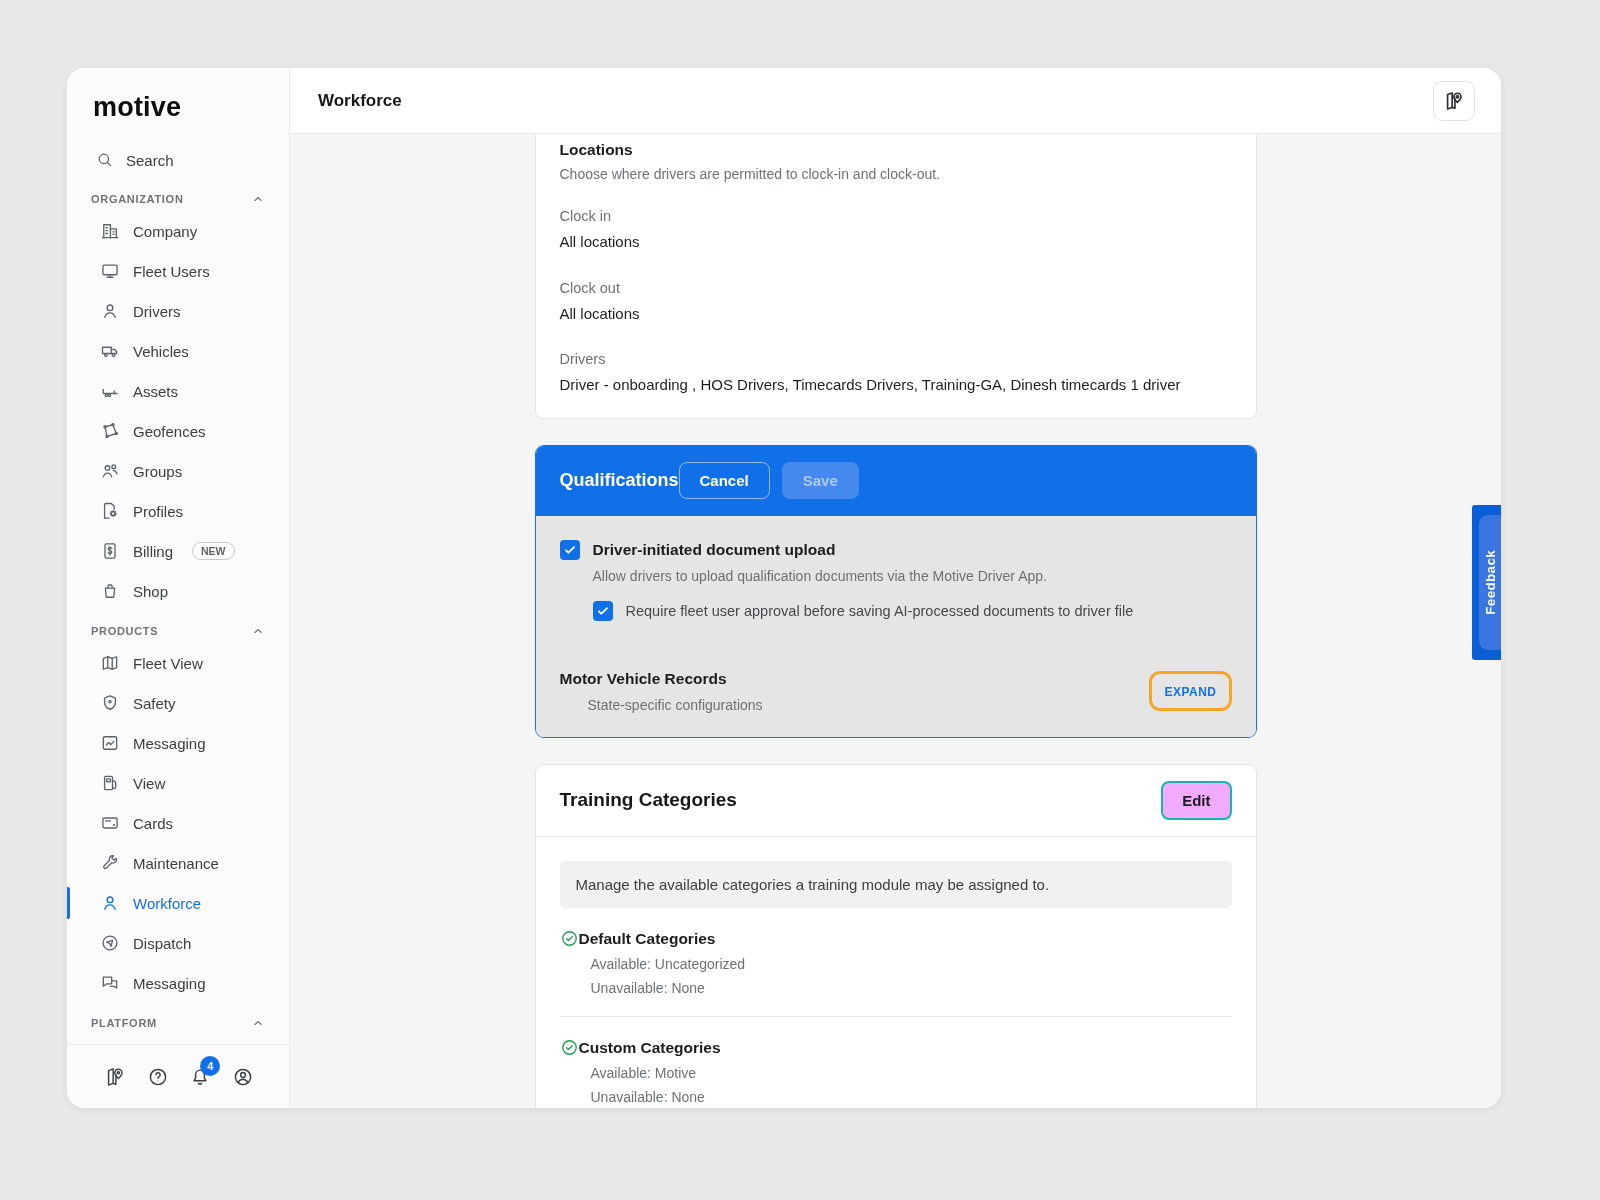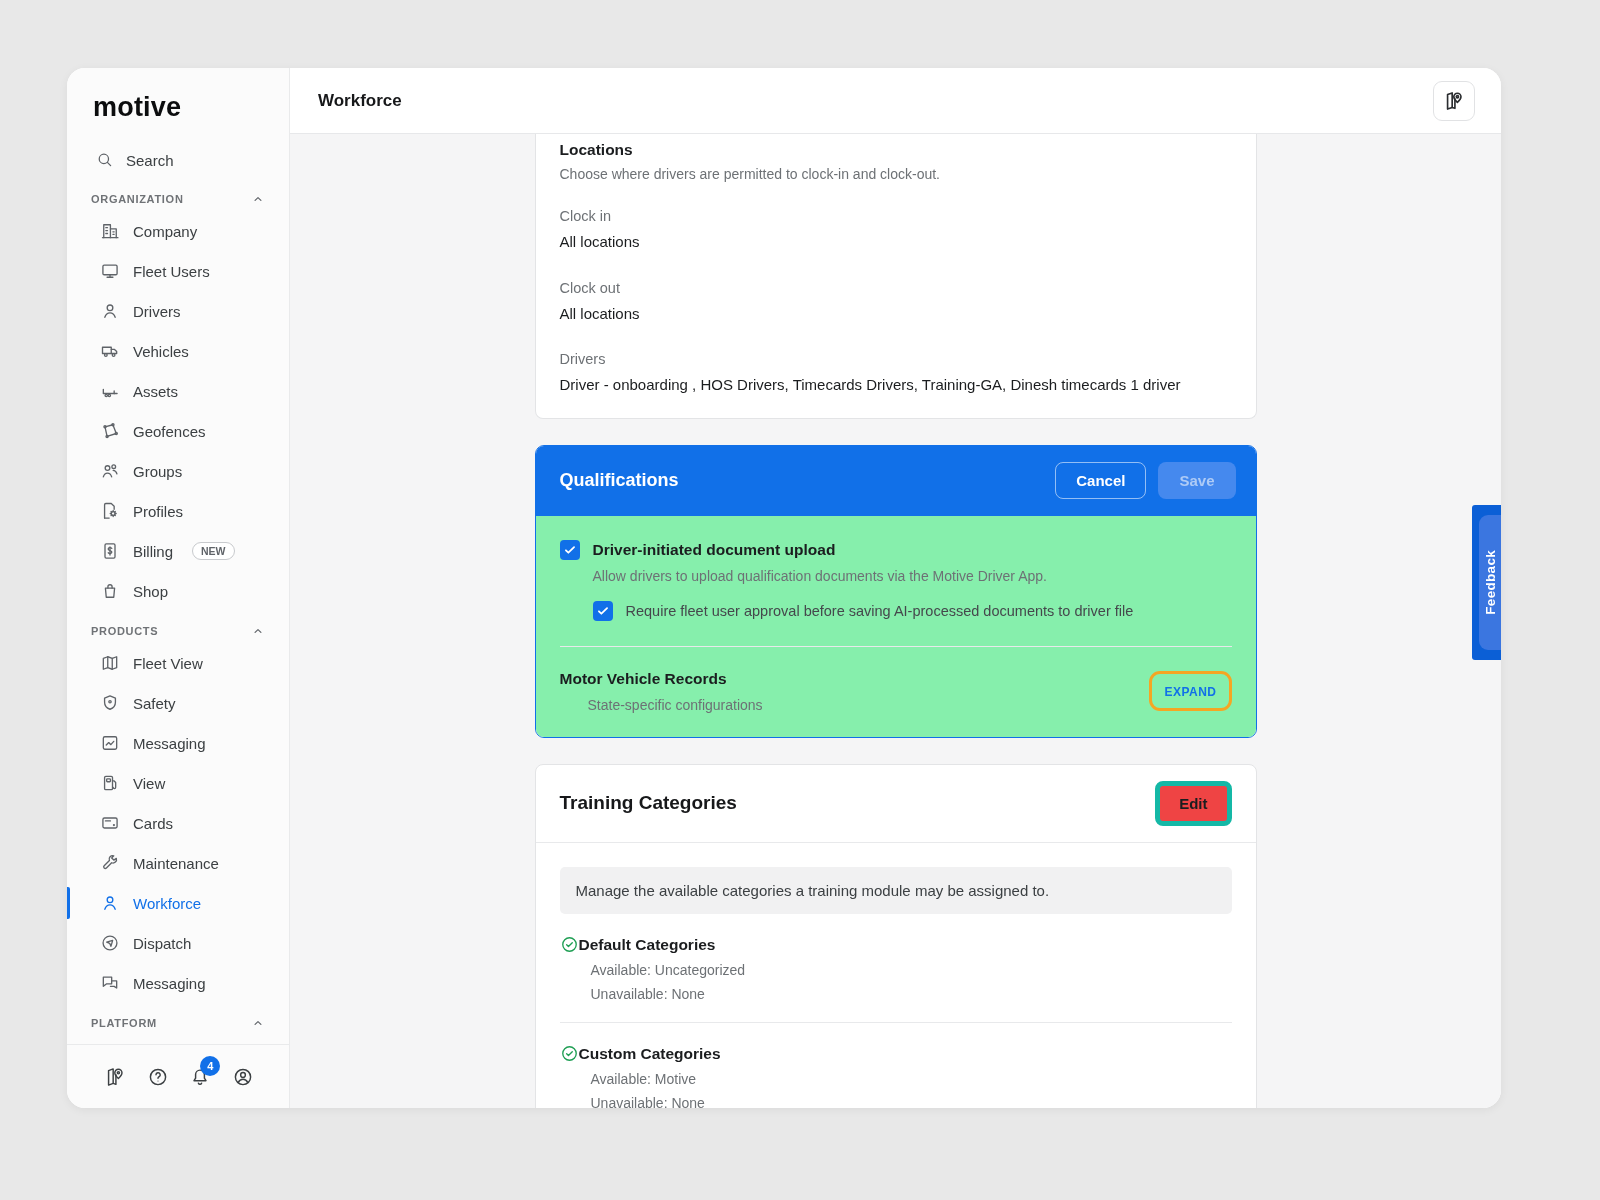--- a/index.html
+++ b/index.html
@@ -53,49 +53,49 @@
   .card.locations { border-top:none; border-radius:0 0 8px 8px; padding:7px 24px 21px; }
   .loc-title { font-size:15.5px; font-weight:700; color:#1b1d1f; }
   .loc-desc { margin-top:7px; font-size:14px; color:#6d7175; }
   .field { margin-top:26px; }
   .field-label { font-size:14.5px; color:#6d7175; }
   .field-value { margin-top:7px; font-size:15px; color:#1b1d1f; line-height:1.5; max-width:660px; }
 
   
   .card.quals { margin-top:26px; border:1px solid #1170e8; border-radius:9px; overflow:hidden; }
   .quals-header { background:#1170e8; height:70px; display:flex; align-items:center;
-                  justify-content:space-between; padding:0 20px 0 24px; }
+                  padding:0 20px 0 24px; }
   .quals-title { color:#fff; font-size:18px; font-weight:700; }
   .hdr-btns { display:flex; align-items:center; gap:12px; }
   .btn-cancel { background:transparent; border:1px solid rgba(255,255,255,0.55); color:#fff;
                 font-weight:700; font-size:15px; border-radius:8px; padding:9px 20px; cursor:pointer;
                 font-family:inherit; }
   .btn-save { background:#4589ee; border:none; color:#aecbf6; font-weight:700; font-size:15px;
               border-radius:8px; padding:10px 21px; cursor:default; font-family:inherit; }
-  .quals-body { background:#86efac; padding:24px; }
+  .quals-body { background:#e5e5e5; padding:24px; }
   .check-row { display:flex; align-items:flex-start; gap:13px; }
   .checkbox { width:20px; height:20px; border-radius:4px; background:#1170e8; flex:none;
               display:flex; align-items:center; justify-content:center; cursor:pointer; }
   .check-title { font-size:15.5px; font-weight:700; color:#1b1d1f; padding-top:1px; }
   .check-desc { margin:8px 0 0 33px; font-size:14px; color:#6d7175; }
   .sub-check { margin:17px 0 0 33px; display:flex; align-items:center; gap:13px; }
   .sub-label { font-size:14.5px; color:#45484c; }
   .divider { height:1px; background:#e8e9eb; }
   .quals-body .divider { margin:25px 0 23px; }
   .mvr-row { display:flex; align-items:center; justify-content:space-between; }
   .mvr-title { font-size:15.5px; font-weight:700; color:#1b1d1f; }
   .mvr-sub { margin:9px 0 0 28px; font-size:14px; color:#6d7175; }
   .expand-wrap { border:3.5px solid #f5a623; border-radius:11px; padding:8px 12px; }
   .expand-link { color:#1170e8; font-size:12px; font-weight:700; letter-spacing:0.5px; cursor:pointer; }
 
   
   .card.training { margin-top:26px; margin-bottom:28px; }
   .training-header { display:flex; align-items:center; justify-content:space-between; padding:16px 24px; }
   .training-title { font-size:19px; font-weight:700; color:#17181a; }
-  .btn-edit { border:5px solid #14b8a6; background:#ef4444; border-radius:8px; padding:9px 19px;
+  .btn-edit { border:2px solid #14b8a6; background:#f0abfc; border-radius:8px; padding:9px 19px;
               font-size:15px; font-weight:600; color:#1b1d1f; cursor:pointer; font-family:inherit; }
   .training-body { padding:24px 24px 20px; }
   .info-box { background:#f1f1f2; border-radius:5px; padding:15px 16px; font-size:15px; color:#3c4043; }
   .cat-row { display:flex; align-items:flex-start; padding-top:21px; }
   .cat-title { font-size:15.5px; font-weight:700; color:#1b1d1f; padding-top:1px; }
   .cat-line { margin:8px 0 0 31px; font-size:14px; color:#6d7175; }
   .cat-divider { height:1px; background:#e8e9eb; margin-top:20px; }
 
   
   .feedback-tab { position:absolute; right:0; top:437px; width:29px; height:155px;

